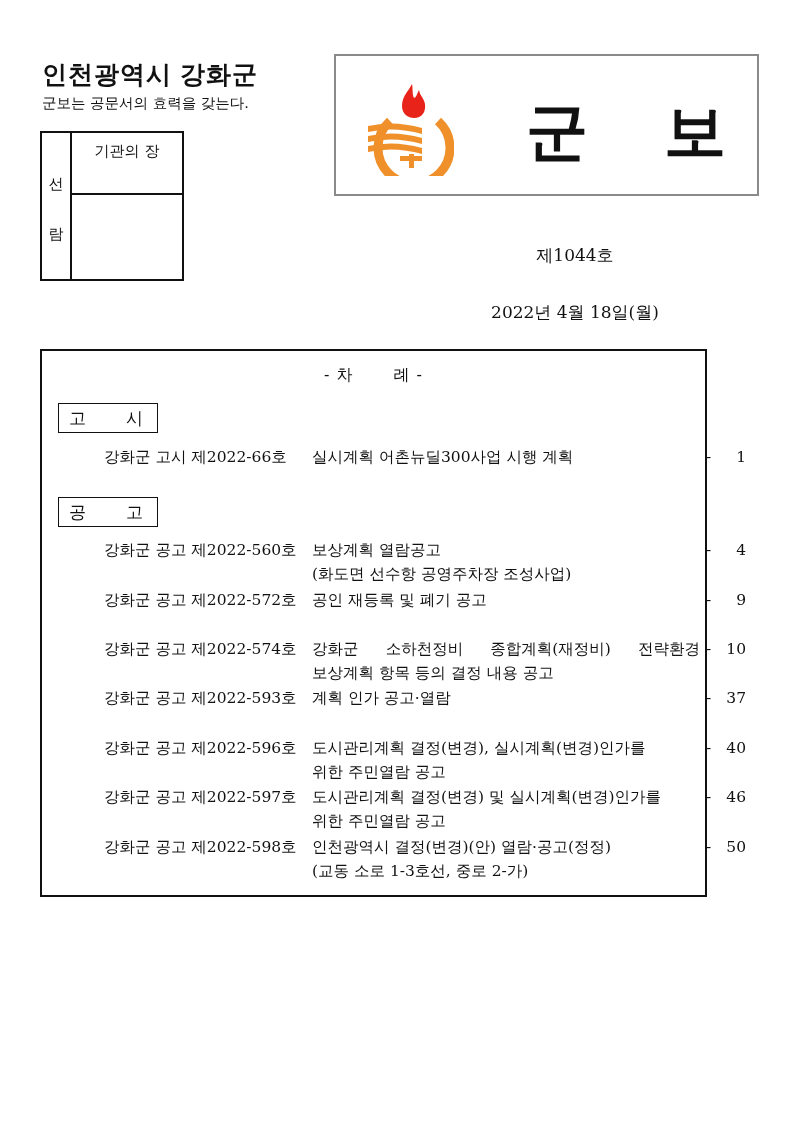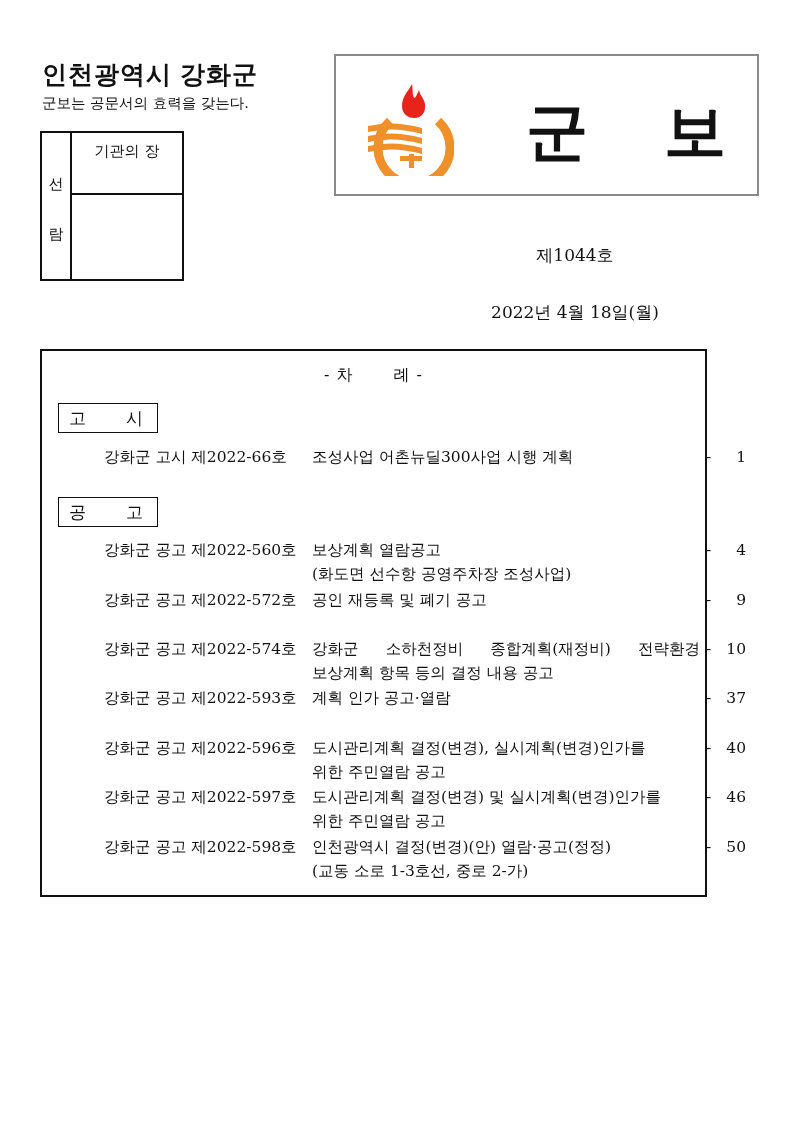--- a/index.html
+++ b/index.html
@@ -90,21 +90,21 @@
     <span>- 차</span><span class="sp"></span><span>례 -</span>
   </div>
 
   <div class="sec-label" style="top:52px;">
     <span>고</span>
     <span>시</span>
   </div>
   <div class="row" style="top:94px;">
     <span class="ref">강화군 고시 제2022-66호</span>
     <div class="title">
-      <div>조성사업 어촌뉴딜300사업 시행 계획</div>
+      <div>실시계획 어촌뉴딜300사업 시행 계획</div>
     </div>
     <span class="dash">-</span>
     <span class="page">1</span>
   </div>
 
   <div class="sec-label" style="top:146px;">
     <span>공</span>
     <span>고</span>
   </div>
 

